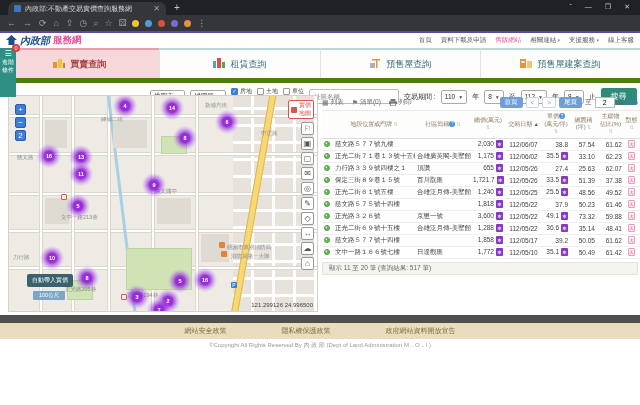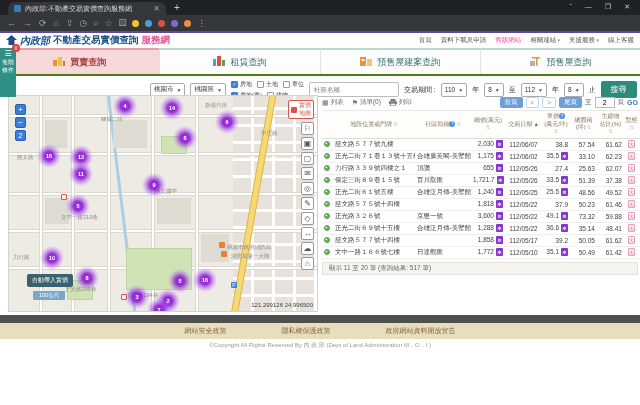--- a/index.html
+++ b/index.html
@@ -30,21 +30,21 @@
     border-top:2px solid #5c4a9e; }
   .site-header { height:15px; display:flex; align-items:center; padding:0 6px; }
   .logo { display:flex; align-items:center; gap:3px; }
   .logo-t1 { font-size:10px; font-weight:bold; color:#1a4f8a; font-style:italic; }
   .logo-t2 { font-size:9.5px; font-weight:bold; color:#1a4f8a; }
   .logo-t3 { font-size:9.5px; font-weight:bold; color:#e8539a; }
   .site-nav { margin-left:auto; display:flex; gap:9px; font-size:6.5px; color:#555; align-items:center; }
   .site-nav .hl { color:#e8539a; }
   .caret { font-size:5px; color:#888; }
 
-  .tabnav { height:28px; display:flex; border-bottom:2px solid #4d7c0f; }
+  .tabnav { height:35px; display:flex; border-bottom:5px solid #4d7c0f; }
   .mtab { flex:1; display:flex; align-items:center; justify-content:center; gap:5px;
     font-size:9px; color:#2f6b6b; background:#fdfdfd; border-left:1px solid #e3e3e3; border-top:2px solid #bcd8d4; }
   .mtab:first-child { border-left:none; }
   .mtab.active { background:#f6d8da; color:#a94444; font-weight:bold; border-top:2px solid #e3a0a8; }
 
   .advbtn { position:absolute; left:0; top:15px; width:16px; height:49px; background:#2f8f85;
     color:#fff; z-index:40; display:flex; flex-direction:column; align-items:center; padding-top:2px; gap:1px; }
   .advbtn .bars { font-size:8px; line-height:1; }
   .advbtn .txt { font-size:6px; line-height:1.15; text-align:center; }
   .advbadge { position:absolute; right:-4px; top:-4px; width:8px; height:8px; background:#e03c3c;
@@ -182,21 +182,20 @@
 </div>
 
 <div class="site">
 
   <div class="site-header">
     <div class="logo">
       <svg width="11" height="11">
           <path d="M5.5 0 L11 5 H8.5 V10 H2.5 V5 H0 Z" fill="#1a4f8a"></path>
         </svg>
       <span class="logo-t1">內政部</span>
-      <span class="logo-t2">不動產交易實價查詢</span>
       <span class="logo-t3">服務網</span>
     </div>
     <div class="site-nav" id="site-nav">
         <span>首頁</span>
         <span>資料下載及申請</span>
         <span class="hl">舊版網站</span>
         <span>相關連結<span class="caret"> ▾</span></span>
         <span>支援服務<span class="caret"> ▾</span></span>
         <span>線上客服</span>
       </div>
@@ -221,33 +220,33 @@
       <div class="mtab">
         <span><svg width="12" height="10">
             <rect x="0" y="3" width="3" height="7" fill="#4e9ddf"></rect>
             <rect x="4" y="0" width="4" height="10" fill="#d85140"></rect>
             <rect x="9" y="4" width="3" height="6" fill="#57a55a"></rect>
           </svg></span>
         <span>租賃查詢</span>
       </div>
       <div class="mtab">
         <span><svg width="12" height="10">
+            <rect x="1" y="5" width="5" height="5" fill="#b0b0b0"></rect>
+            <rect x="7" y="2" width="1.5" height="8" fill="#e8913f"></rect>
+            <rect x="3" y="1" width="8" height="1.5" fill="#e8913f"></rect>
+          </svg></span>
+        <span>預售屋查詢</span>
+      </div>
+      <div class="mtab">
+        <span><svg width="12" height="10">
             <rect x="0" y="1" width="6" height="9" fill="#e8913f"></rect>
             <rect x="7" y="3" width="5" height="7" fill="#f0c674"></rect>
             <rect x="1.5" y="3" width="3" height="2" fill="#fff"></rect>
           </svg></span>
         <span>預售屋建案查詢</span>
-      </div>
-      <div class="mtab">
-        <span><svg width="12" height="10">
-            <rect x="1" y="5" width="5" height="5" fill="#b0b0b0"></rect>
-            <rect x="7" y="2" width="1.5" height="8" fill="#e8913f"></rect>
-            <rect x="3" y="1" width="8" height="1.5" fill="#e8913f"></rect>
-          </svg></span>
-        <span>預售屋查詢</span>
       </div>
     </div>
 
   <div class="filterrow">
     <span class="fsel">
       <span>桃園市</span>
         <span class="caret">▼</span>
     </span>
     <span class="fsel">
       <span>桃園區</span>

